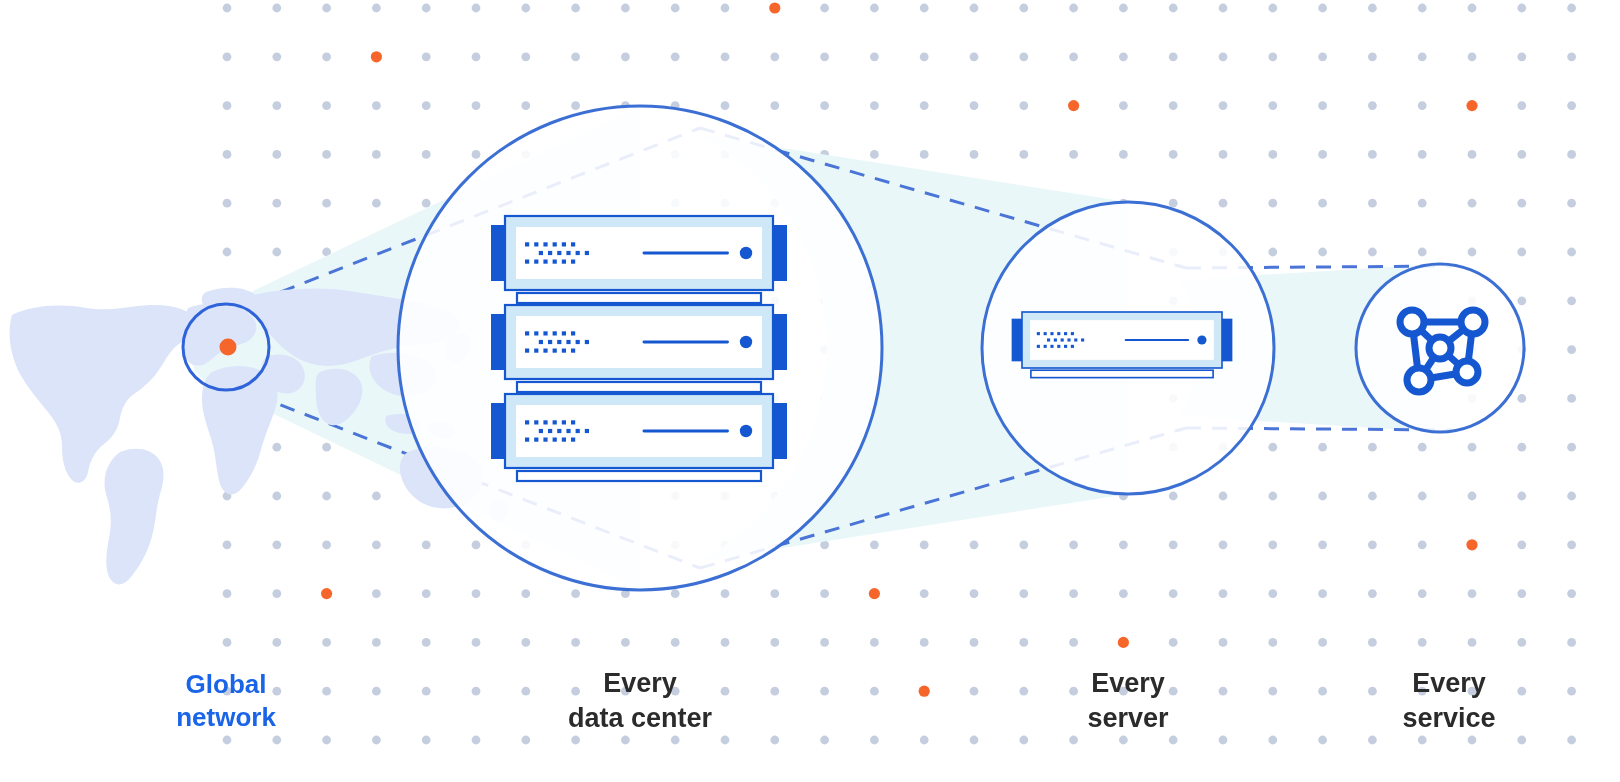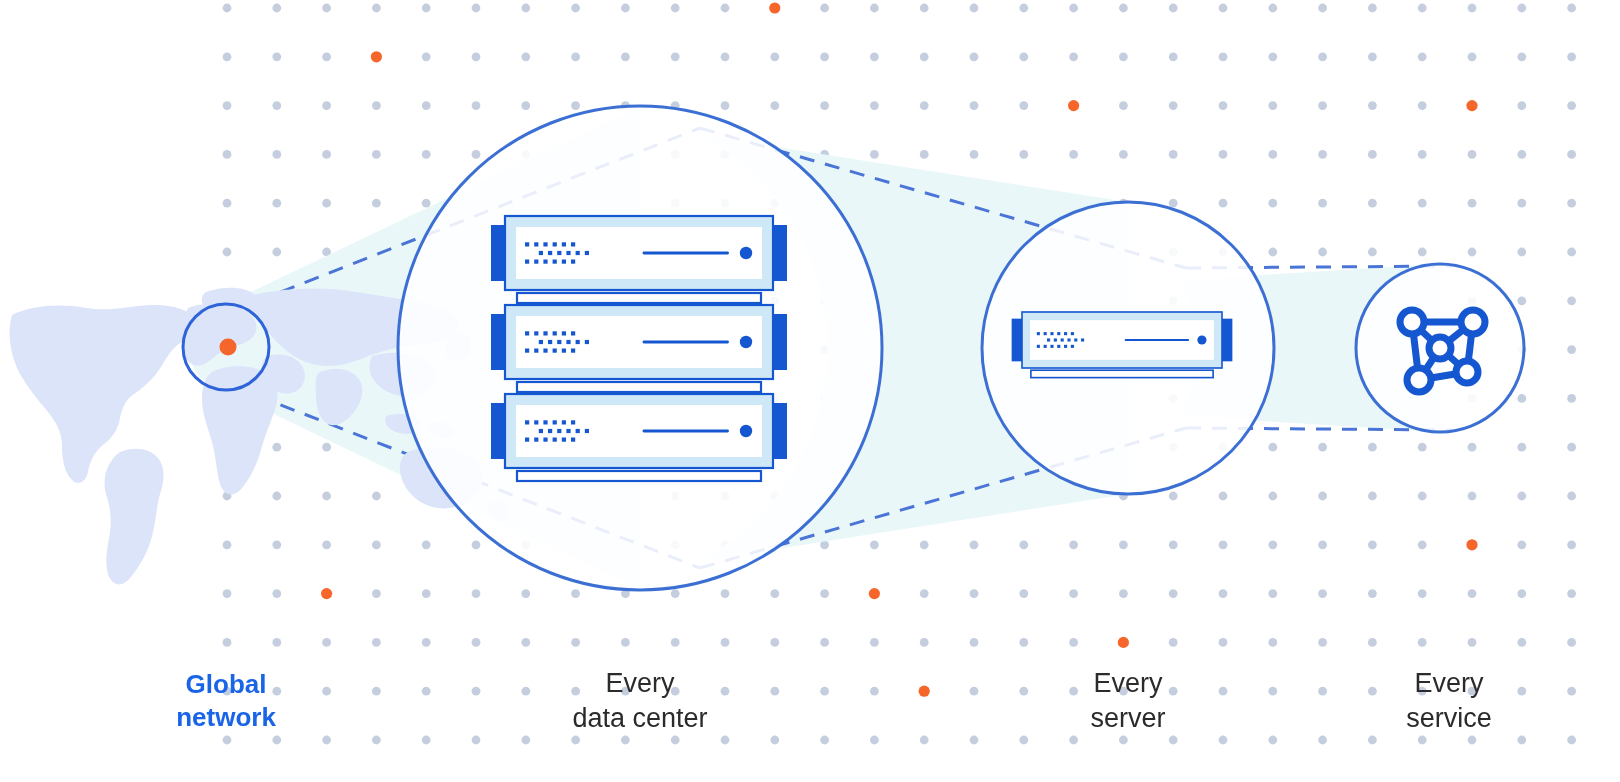--- a/index.html
+++ b/index.html
@@ -25,21 +25,21 @@
   .label {
     position: absolute;
     text-align: center;
     font-family: "Liberation Sans", sans-serif;
     line-height: 1.28;
     white-space: pre-line;
   }
   .label-dark {
     color: #2b2b2b;
     font-size: 27px;
-    font-weight: 400;
+    font-weight: 700;
   }
   .label-blue {
     color: #1a64e8;
     font-size: 26px;
     font-weight: 700;
   }
 </style>
 </head>
 <body>
 

